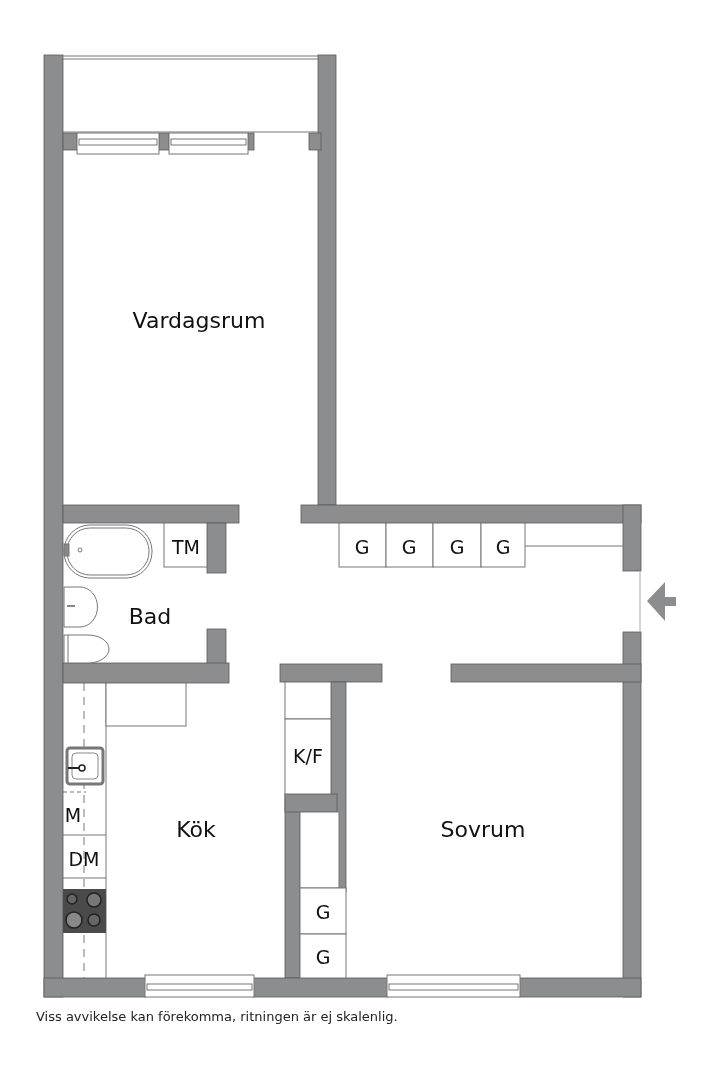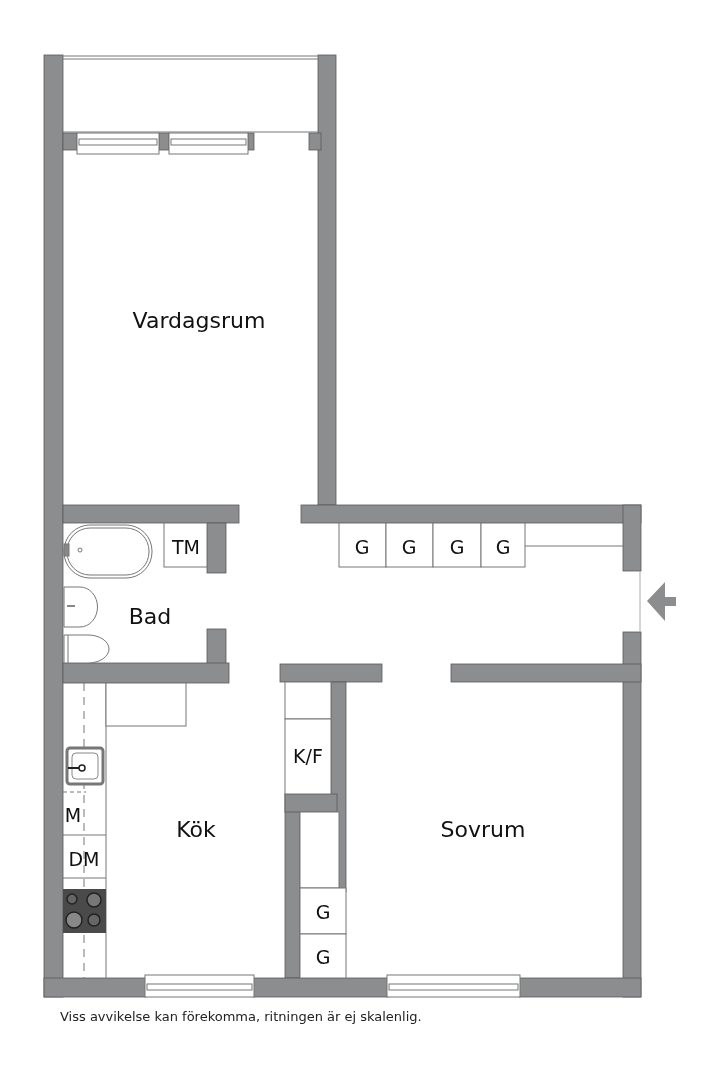--- a/index.html
+++ b/index.html
@@ -1,21 +1,21 @@
 <!DOCTYPE html>
 <html><head>
 <meta charset="utf-8">
 <style>
   html, body { margin: 0; padding: 0; background: #ffffff; }
   body { width: 720px; height: 1080px; position: relative; overflow: hidden; font-family: "DejaVu Sans", sans-serif; }
   #plan { position: absolute; left: 0; top: 0; }
   .room-label { font-family: "DejaVu Sans", sans-serif; fill: #111111; }
   .fix-label { font-family: "DejaVu Sans", sans-serif; fill: #111111; }
   #disclaimer {
-    position: absolute; left: 60px; top: 1009px;
+    position: absolute; left: 36px; top: 1009px;
     font-family: "DejaVu Sans", sans-serif; font-size: 13px; color: #222222;
     white-space: nowrap;
   }
 </style>
 </head>
 <body>
 
 <svg id="plan" width="720" height="1080" viewBox="0 0 720 1080" xmlns="http://www.w3.org/2000/svg">
   <g fill="#8c8d8f" stroke="#5a5b5d" stroke-width="0.8">
 

